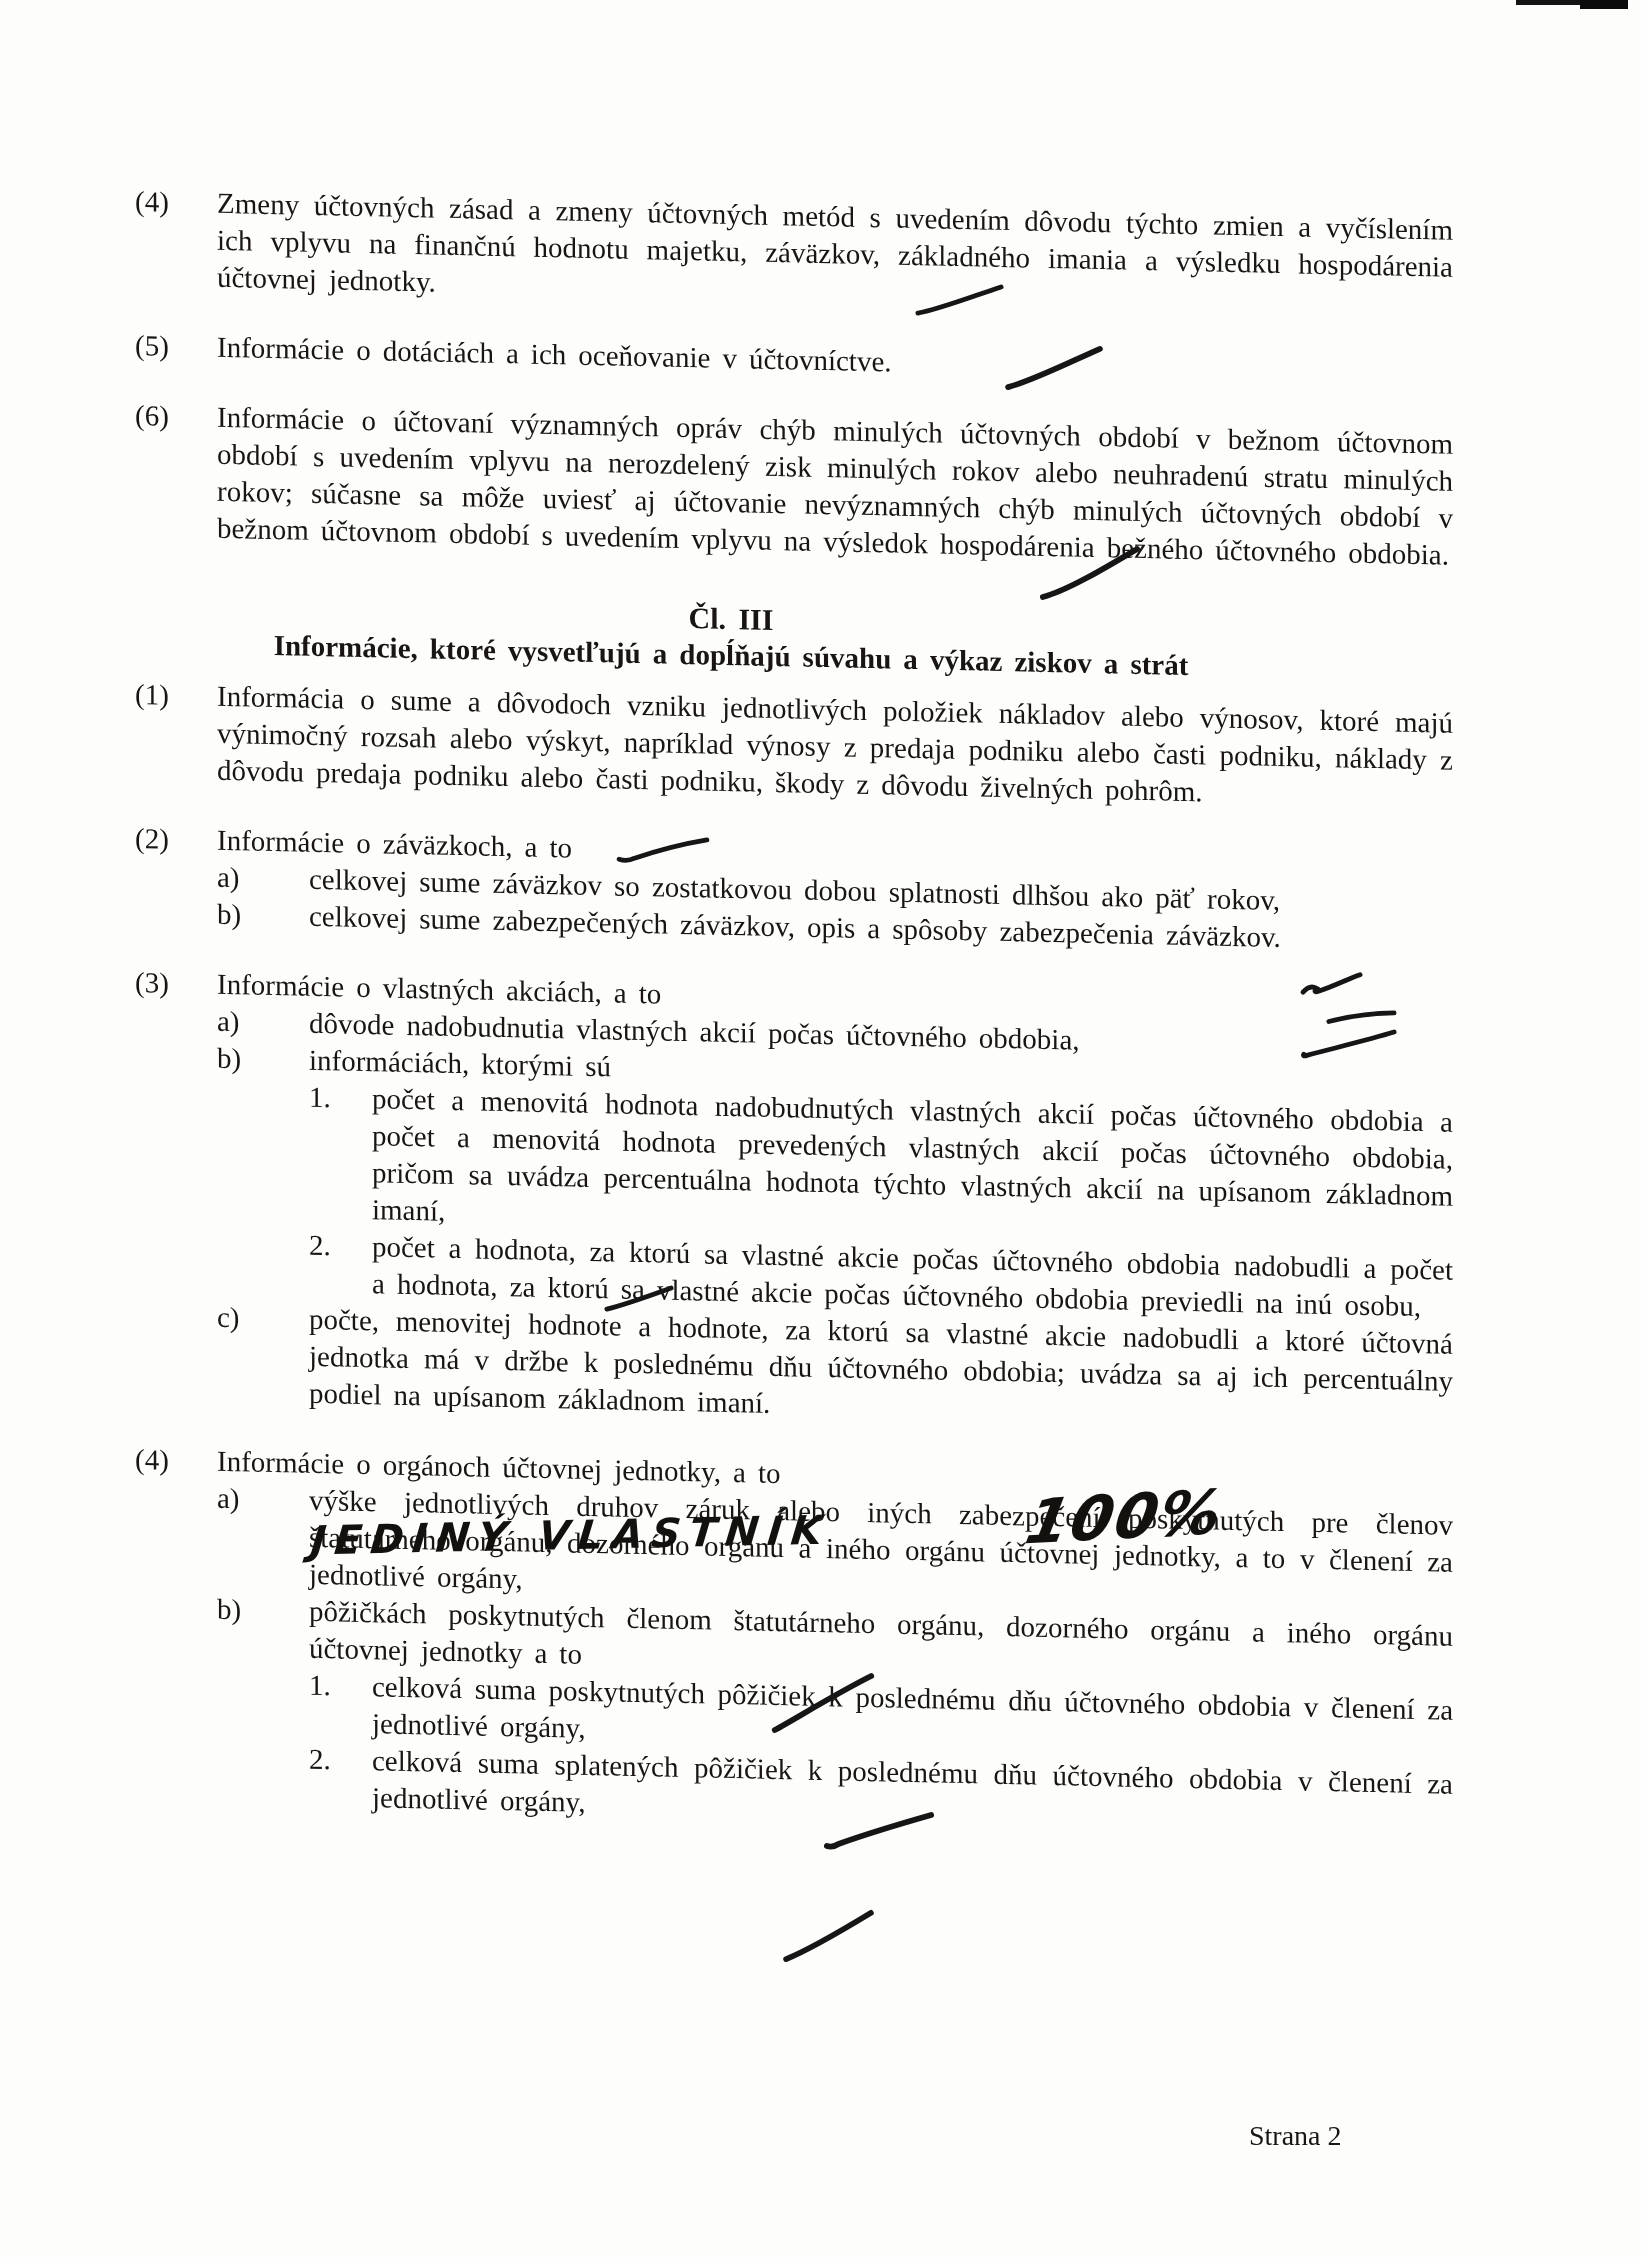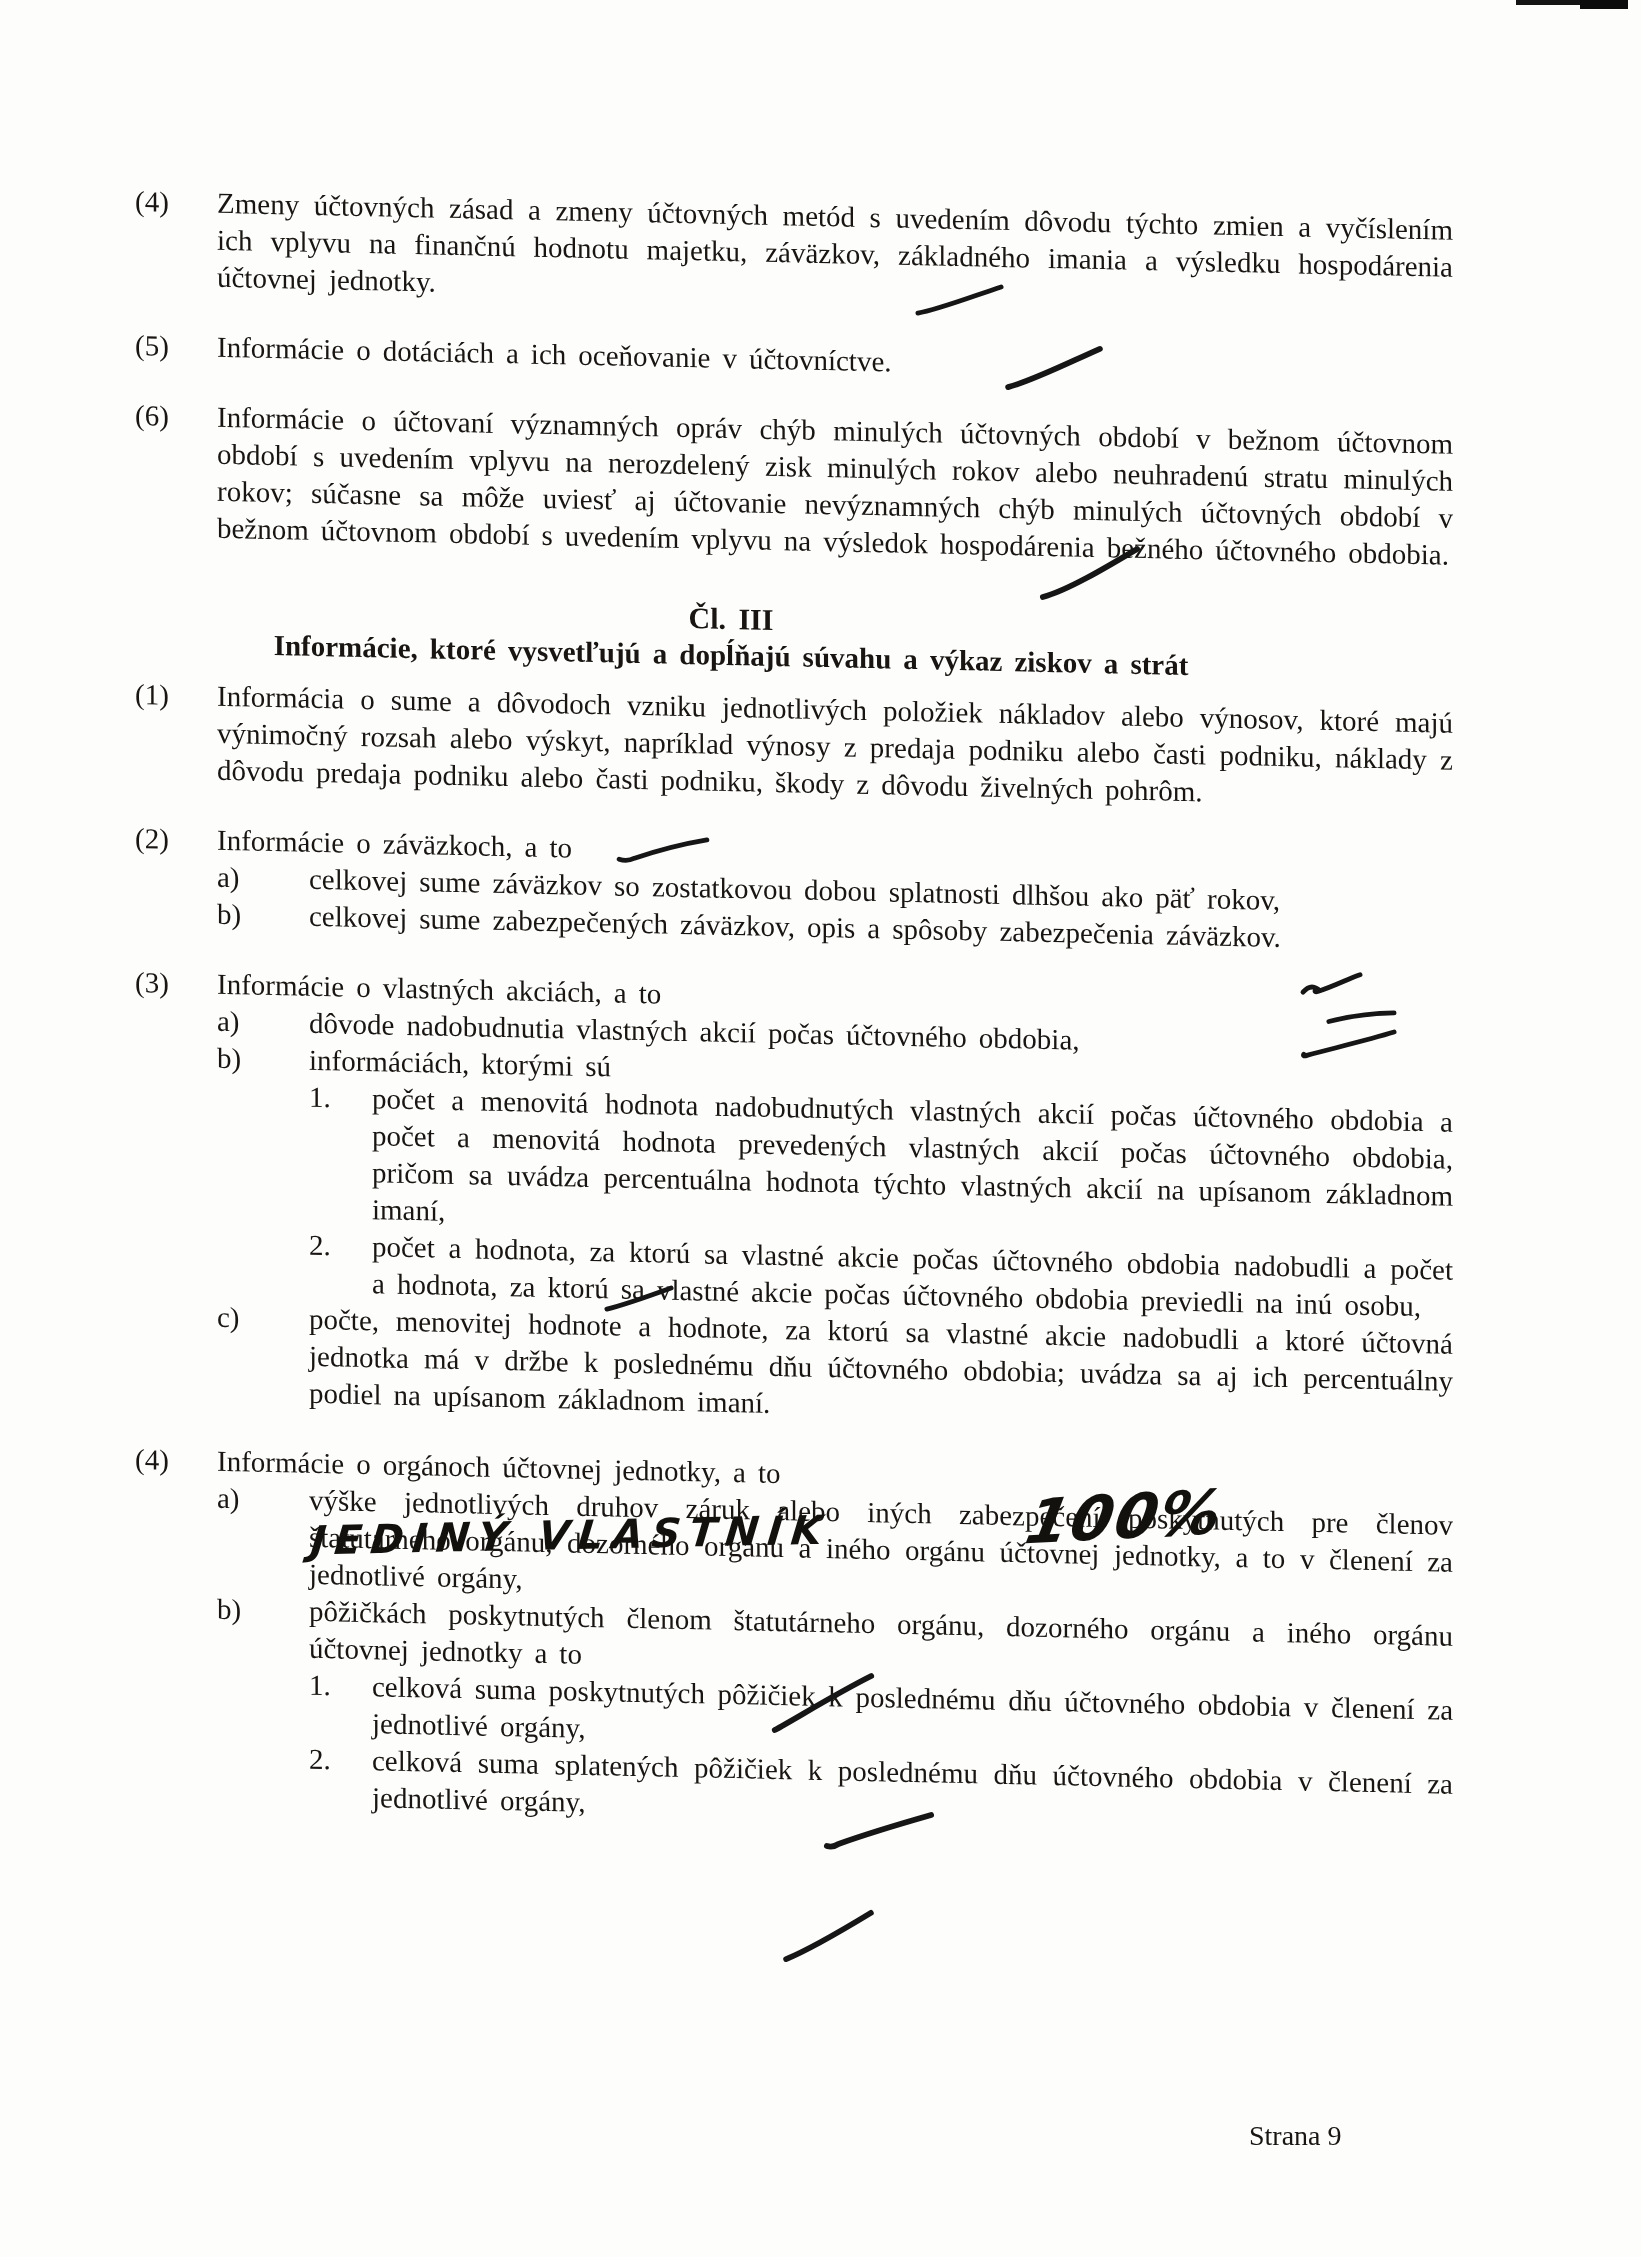--- a/index.html
+++ b/index.html
@@ -210,16 +210,16 @@
   </span>
   <span class="tick" style="left:782px;top:1910px;">
     <svg width="93" height="52" viewBox="0 0 96 54">
         <path d="M4 51 C 26 42, 64 20, 92 3" stroke="#161616" stroke-width="6" fill="none" stroke-linecap="round"></path>
       </svg>
   </span>
 
   <div class="hand hand-owner">JEDINÝ VLASTNÍK</div>
   <div class="hand hand-pct">100%</div>
 
-  <div class="footer">Strana 9</div>
+  <div class="footer">Strana 2</div>
 
 </div>
 
 
 </body></html>

